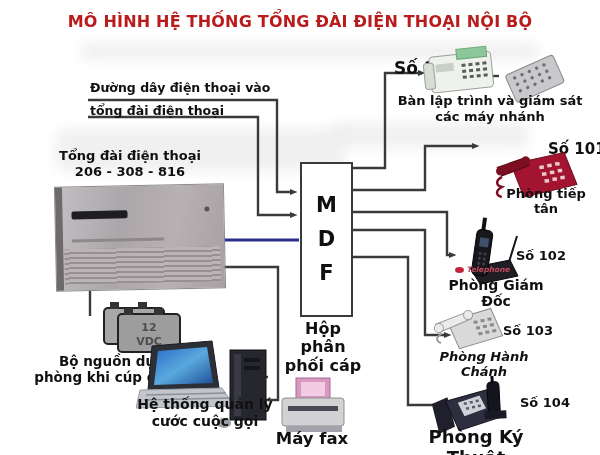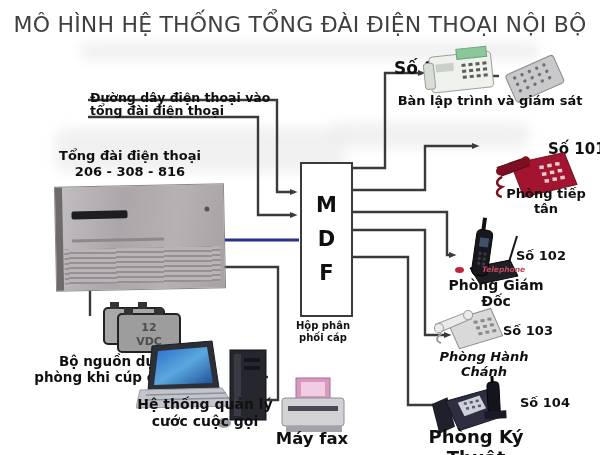--- a/index.html
+++ b/index.html
@@ -3,39 +3,39 @@
 <meta charset="utf-8">
 <style>
   html,body{margin:0;padding:0;background:#fff;}
   .stage{
     position:relative;width:600px;height:455px;background:#ffffff;overflow:hidden;
     font-family:"DejaVu Sans","Liberation Sans",sans-serif;color:#101010;
   }
   .abs{position:absolute;}
   .lbl{position:absolute;font-weight:bold;color:#101010;white-space:nowrap;}
   .ctr{text-align:center;white-space:normal;}
-  #title{left:0;right:0;top:12px;text-align:center;font-size:22px;font-weight:normal;
-         color:#404040;letter-spacing:.2px;}
+  #title{left:0;right:0;top:12px;text-align:center;font-size:16px;font-weight:bold;
+         color:#b91c1c;letter-spacing:.2px;}
   .smudge{position:absolute;background:#ededed;filter:blur(6px);border-radius:12px;opacity:.8;}
   
   .mdf-box{position:absolute;left:300px;top:162px;width:53px;height:155px;background:#fff;
     border:2.5px solid #3a3a3a;display:flex;flex-direction:column;align-items:center;
     justify-content:center;gap:13px;box-sizing:border-box;}
   .mdf-box span{font-weight:bold;font-size:21px;line-height:1;}
   
   .pbx{position:absolute;left:55px;top:185px;width:168px;height:103px;
     background:linear-gradient(100deg,#c4bfc2 0%,#aba6a9 38%,#b8b1b4 68%,#a7a1a4 100%);
     border:1px solid #8a8a8a;transform:rotate(-1.2deg);}
   .pbx .edge{position:absolute;left:0;top:0;bottom:0;width:7px;background:#6e6a6c;}
   .pbx .logo{position:absolute;left:16px;top:24px;width:56px;height:8px;background:#1d1d22;border-radius:2px;}
   .pbx .dot{position:absolute;right:14px;top:22px;width:5px;height:5px;border-radius:50%;background:#55525a;}
   .pbx .midline{position:absolute;left:16px;top:52px;width:92px;height:3px;background:#8e888b;}
   .pbx .ribs{position:absolute;left:8px;right:4px;top:62px;bottom:6px;
     background:repeating-linear-gradient(180deg,#bab4b7 0 3px,#969094 3px 5px);}
-  .logo-row{position:absolute;left:455px;top:265px;display:flex;align-items:center;gap:18px;}
+  .logo-row{position:absolute;left:455px;top:265px;display:flex;align-items:center;gap:3px;}
   .logo-dot{width:9px;height:6px;border-radius:50%;background:#c12338;display:inline-block;}
   .logo-txt{font-size:7.5px;font-style:italic;font-weight:bold;color:#c54a5e;}
 </style>
 </head>
 <body>
 
 <div class="stage">
 
   <div class="smudge" style="left:80px;top:42px;width:460px;height:18px;"></div>
   <div class="smudge" style="left:55px;top:128px;width:290px;height:44px;"></div>
@@ -63,42 +63,42 @@
       <path d="M 90 288 V 316"></path>
       <path d="M 353 168 H 385 V 73 H 419" marker-end="url(#arr)"></path>
       <path d="M 473 76 H 499"></path>
       <path d="M 353 190 H 425 V 146 H 473" marker-end="url(#arr)"></path>
       <path d="M 353 212 H 447 V 255 H 450" marker-end="url(#arr)"></path>
       <path d="M 353 230 H 425 V 335 H 445" marker-end="url(#arr)"></path>
       <path d="M 353 257 H 408 V 405 H 440" marker-end="url(#arr)"></path>
     </g>
   </svg>
 
-  <div class="lbl" style="left:90px;top:90px;font-size:12.5px;">Đường dây điện thoại vào</div>
+  <div class="lbl" style="left:90px;top:80px;font-size:12.5px;">Đường dây điện thoại vào</div>
   <div class="lbl" style="left:90px;top:103px;font-size:12.5px;">tổng đài điện thoại</div>
 
   <div class="lbl ctr" style="left:55px;top:148px;width:150px;font-size:13px;line-height:1.2;">
     <div>Tổng đài điện thoại</div>
     <div>206  -  308  -  816</div>
   </div>
 
   <div class="pbx">
     <div class="edge"></div>
     <div class="logo"></div>
     <div class="dot"></div>
     <div class="midline"></div>
     <div class="ribs"></div>
   </div>
 
   <div class="mdf-box">
     <span>M</span>
     <span>D</span>
     <span>F</span>
   </div>
-  <div class="lbl ctr" style="left:282px;top:320px;width:82px;font-size:10px;line-height:1.15;">
+  <div class="lbl ctr" style="left:282px;top:320px;width:82px;font-size:16px;line-height:1.15;">
     <div>Hộp phân</div>
     <div>phối cáp</div>
   </div>
 
   <svg class="abs" style="left:98px;top:298px;" width="92" height="58">
     <rect x="6" y="10" width="60" height="36" rx="4" fill="#a8a8a8" stroke="#222" stroke-width="2"></rect>
     <rect x="12" y="4" width="9" height="7" fill="#333"></rect>
     <rect x="40" y="4" width="9" height="7" fill="#333"></rect>
     <rect x="20" y="16" width="62" height="38" rx="4" fill="#9d9d9d" stroke="#222" stroke-width="2"></rect>
     <rect x="26" y="10" width="9" height="7" fill="#333"></rect>
@@ -177,20 +177,21 @@
         <circle cx="18" cy="34" r="1.7"></circle>
           <circle cx="26" cy="34" r="1.7"></circle>
           <circle cx="34" cy="34" r="1.7"></circle>
           <circle cx="42" cy="34" r="1.7"></circle>
           <circle cx="50" cy="34" r="1.7"></circle>
       </g>
     </g>
   </svg>
   <div class="lbl ctr" style="left:390px;top:93px;width:200px;font-size:13px;line-height:1.2;">
     <div>Bàn lập trình và giám sát</div>
+    <div>các máy nhánh</div>
   </div>
 
   <div class="lbl" style="left:548px;top:140px;font-size:15px;">Số 101</div>
   <svg class="abs" style="left:492px;top:146px;" width="88" height="58">
     <g transform="rotate(-5 44 29)">
       <polygon points="20,16 74,9 84,42 30,50" fill="#a31430" stroke="#70101f"></polygon>
       <g fill="#e7c9ce">
         <rect x="48" y="20" width="4.5" height="3.5"></rect>
           <rect x="56" y="19" width="4.5" height="3.5"></rect>
           <rect x="64" y="18" width="4.5" height="3.5"></rect>

